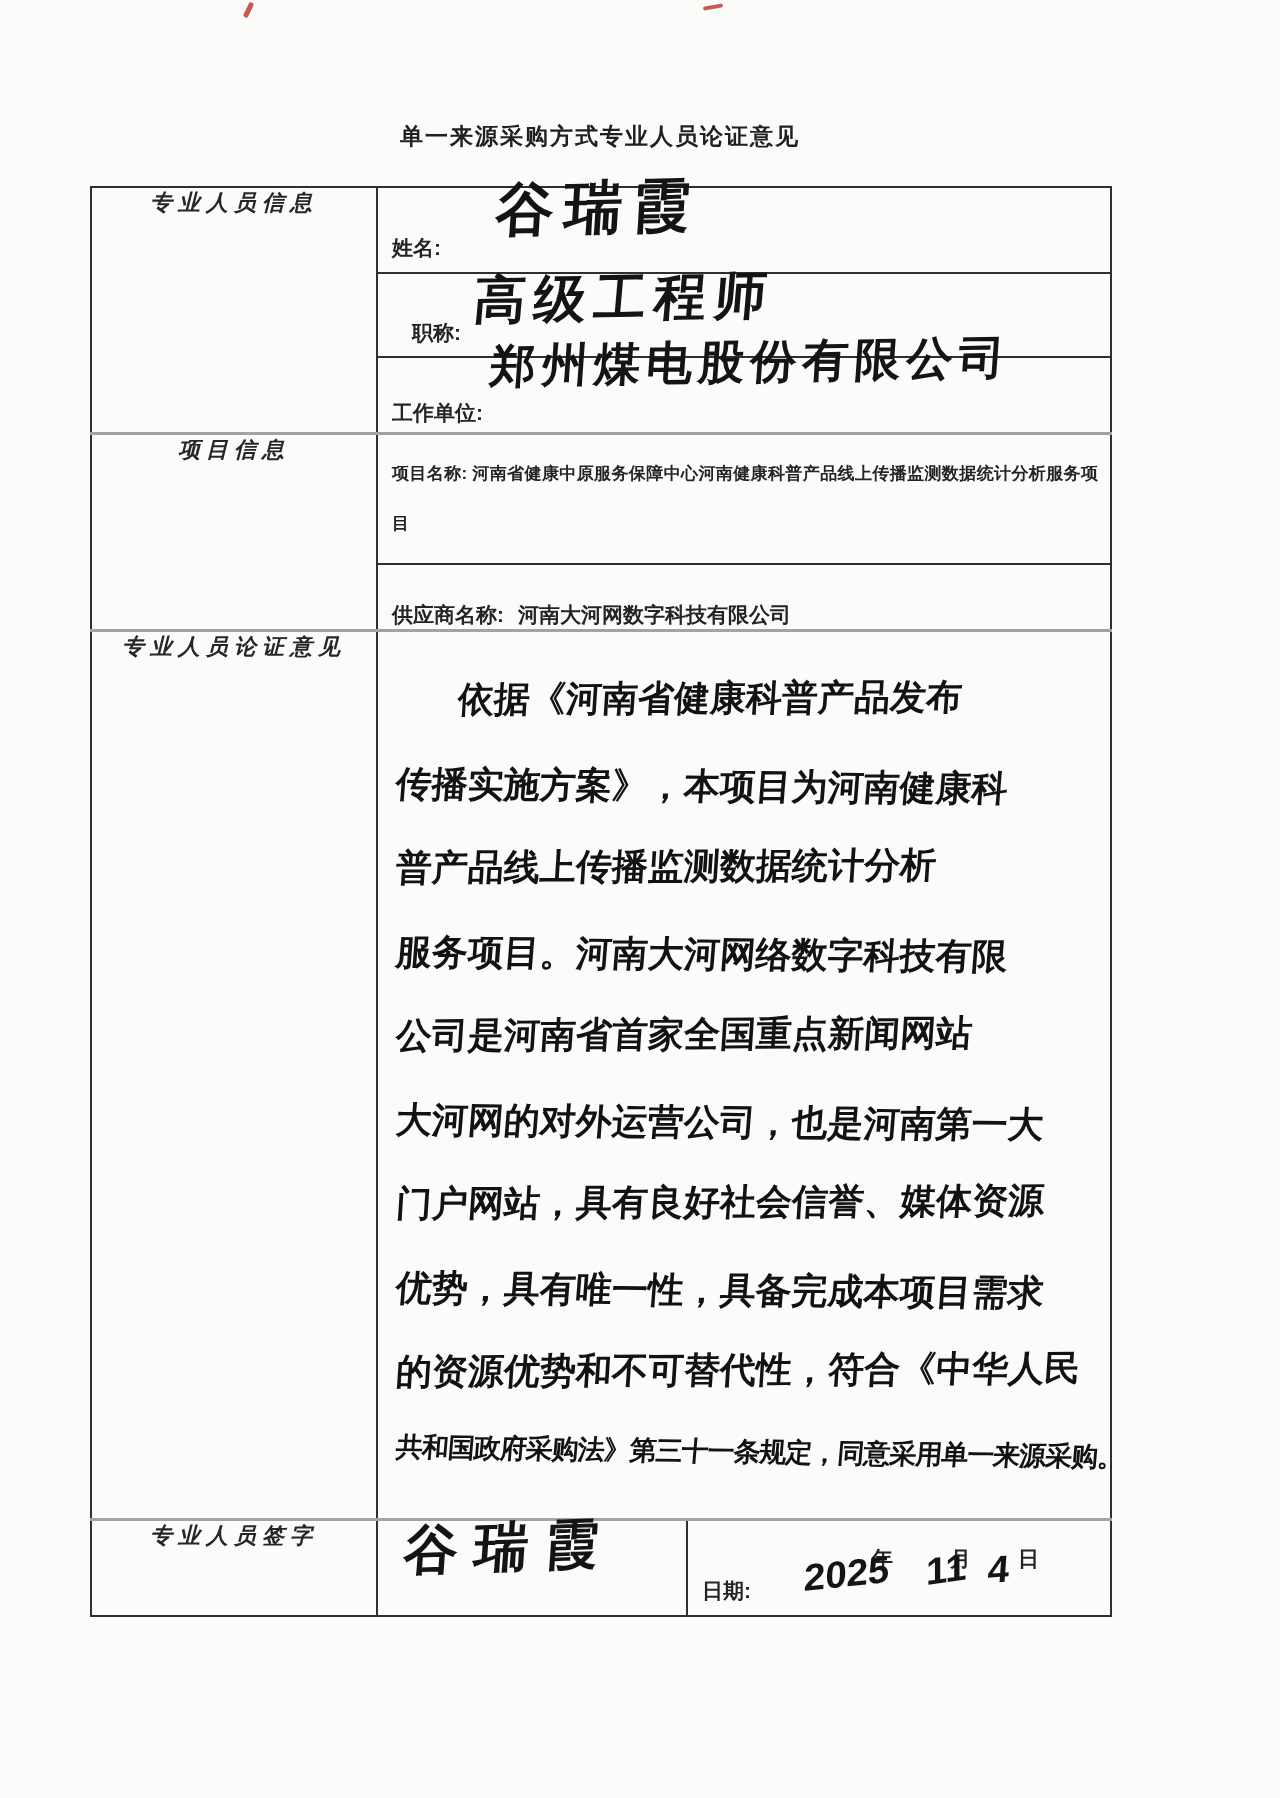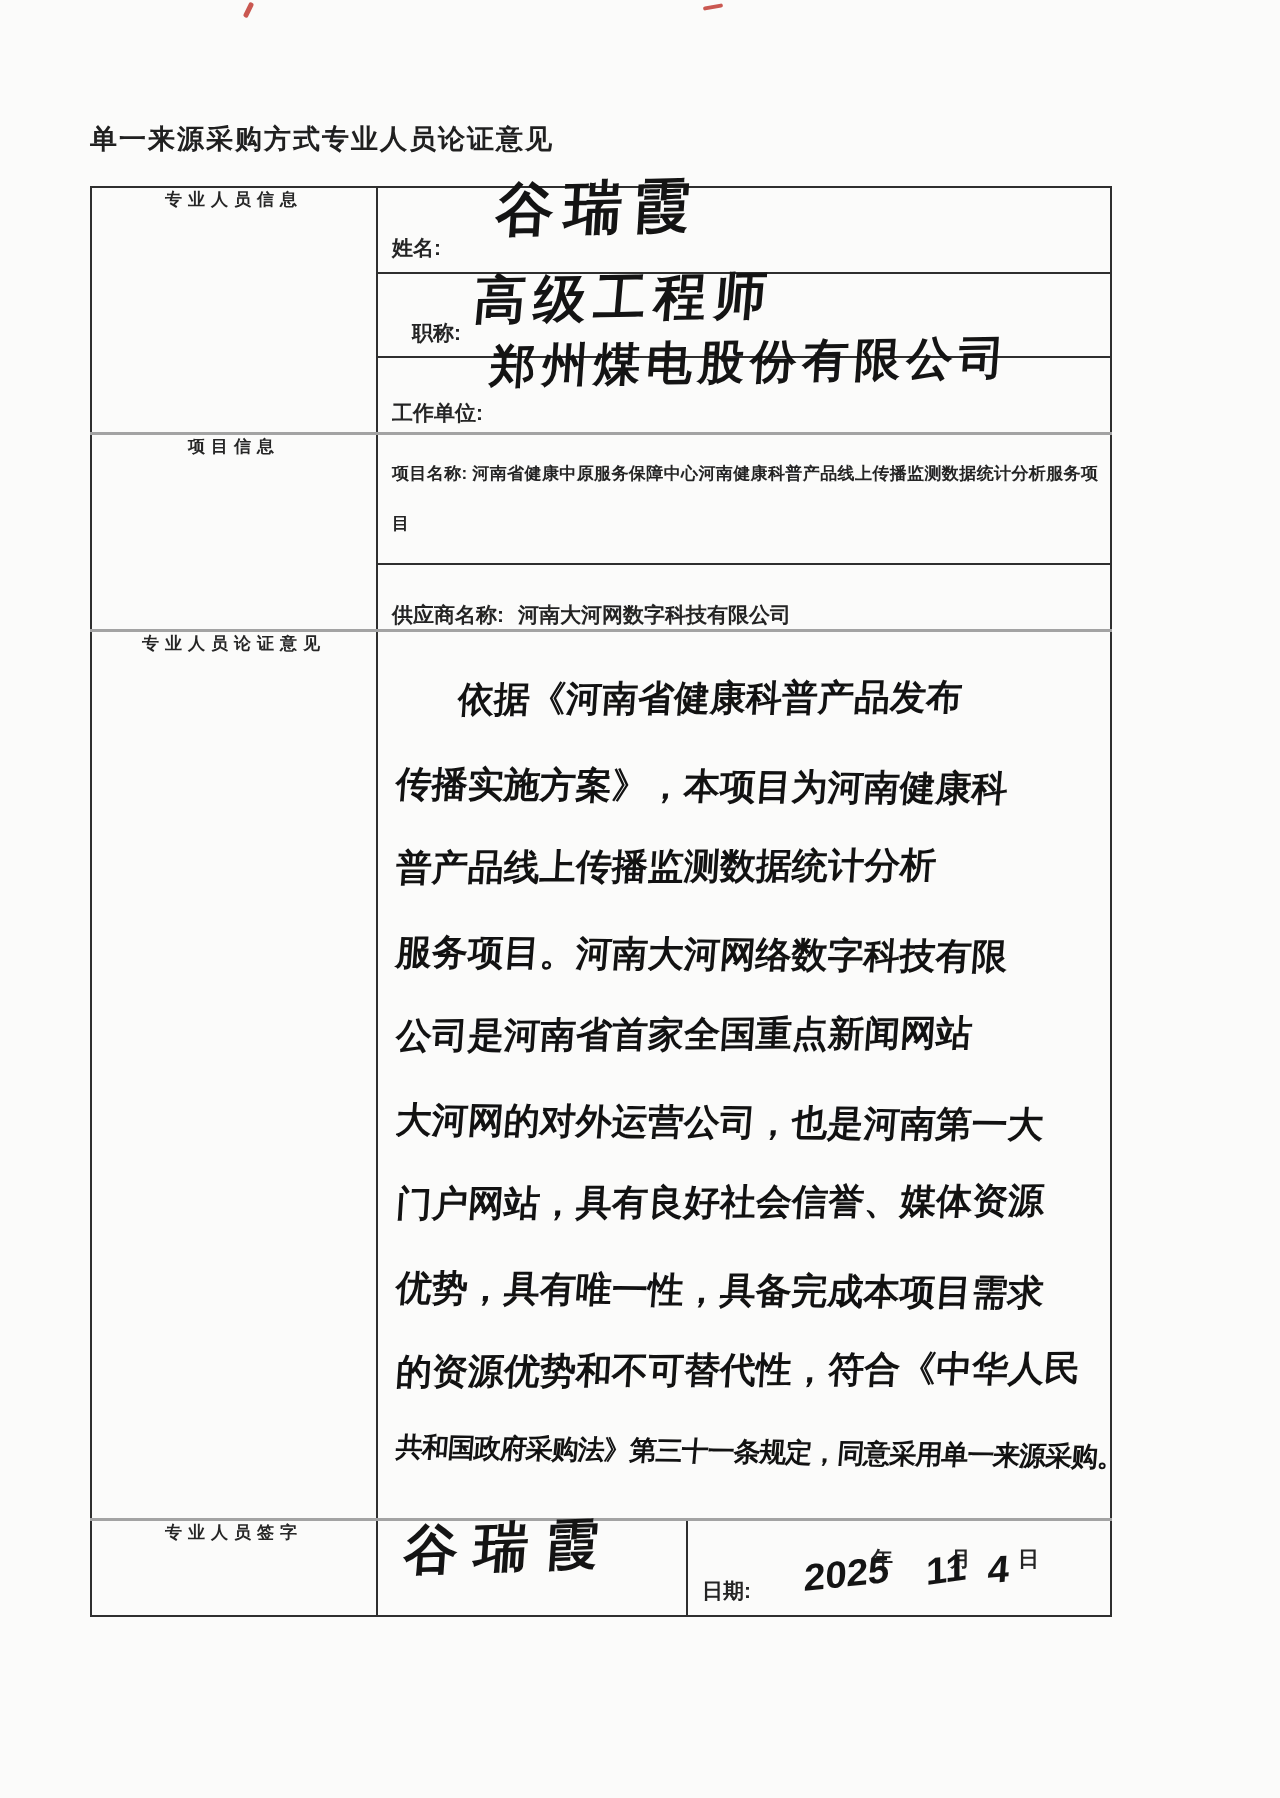--- a/index.html
+++ b/index.html
@@ -13,38 +13,38 @@
   }
   .page { position:absolute; inset:0; }
 
   
   .red-mark { position:absolute; background:#c13b33; opacity:.85; border-radius:2px; }
   .rm1 { top:2px; left:246px; width:5px; height:16px; transform:rotate(26deg); }
   .rm2 { top:5px; left:703px; width:20px; height:4px; transform:rotate(-10deg); }
 
   .doc-title {
     position:absolute; top:121px; left:90px; width:1020px;
-    font-size:27px; font-weight:700;
+    text-align:center; font-size:23px; font-weight:700;
     letter-spacing:2px; color:#202020;
   }
 
   table.form {
     position:absolute; top:186px; left:90px;
     width:1020px; border-collapse:collapse; table-layout:fixed;
   }
   table.form td {
     border:2px solid #2f2f2f; padding:0; vertical-align:top;
   }
   tr.sec-top td { border-top:3px solid #a3a3a3; }
   col.c1 { width:286px; } col.c2 { width:310px; } col.c3 { width:424px; }
 
   td.sec { vertical-align:middle; }
   .sec-label {
     display:block; text-align:center;
-    font-size:17px; font-weight:600; letter-spacing:6px; color:#262626;
+    font-size:22px; font-weight:600; letter-spacing:6px; color:#262626;font-style:italic;
   }
 
   .cellbox { position:relative; display:flex; align-items:center; padding-left:14px; overflow:visible; }
   .h-name { height:84px; } .h-title { height:82px;padding-left:34px; } .h-employer { height:74px;text-align:right; }
   .h-project { height:114px; display:block; padding:14px 12px 0 14px; }
   .h-supplier { height:64px;text-align:right; }
   .h-opinion { height:860px; display:block; padding:26px 0 0 18px; }
   .h-sign { height:94px; }
 
   .plabel { font-size:21px; font-weight:600; color:#242424; white-space:nowrap;margin-top:36px; }

